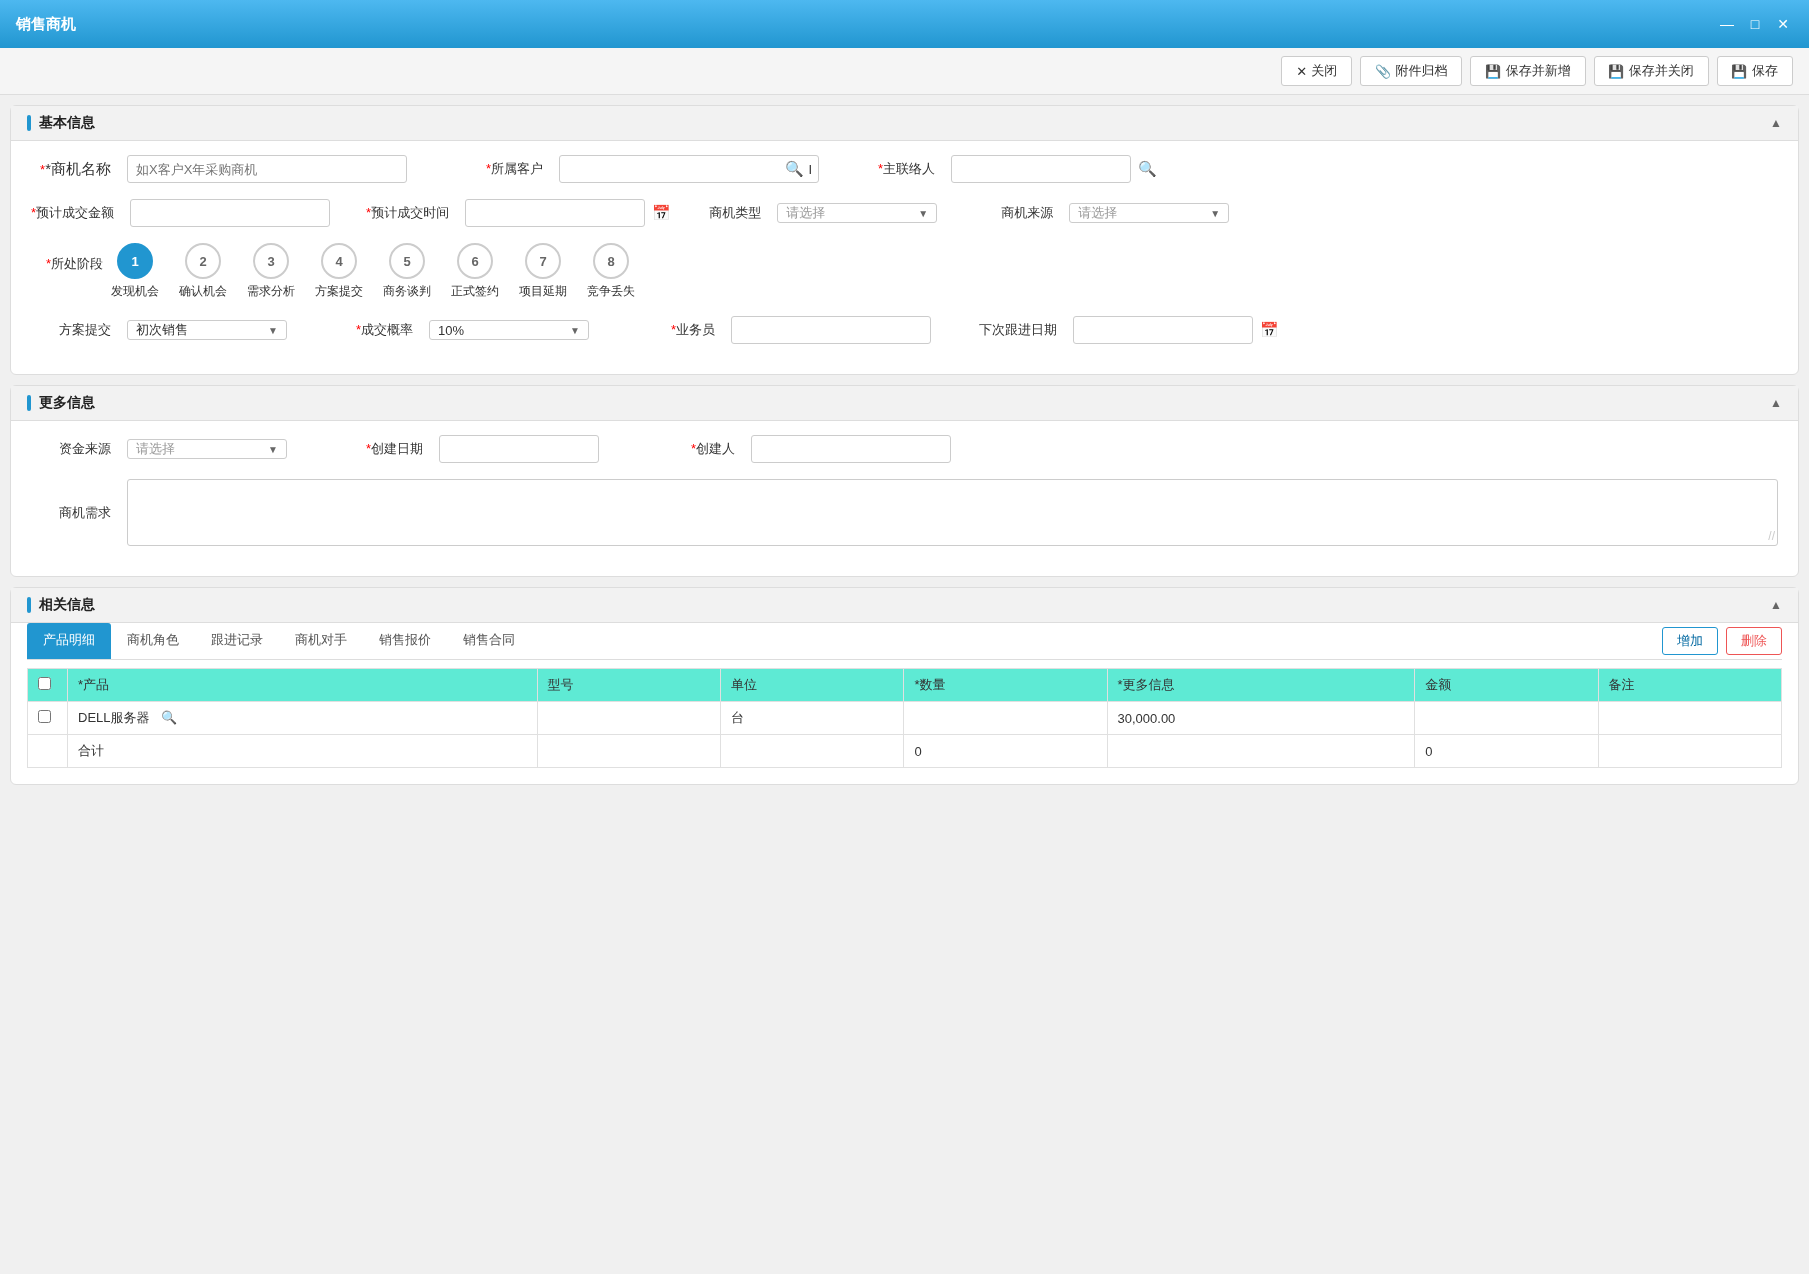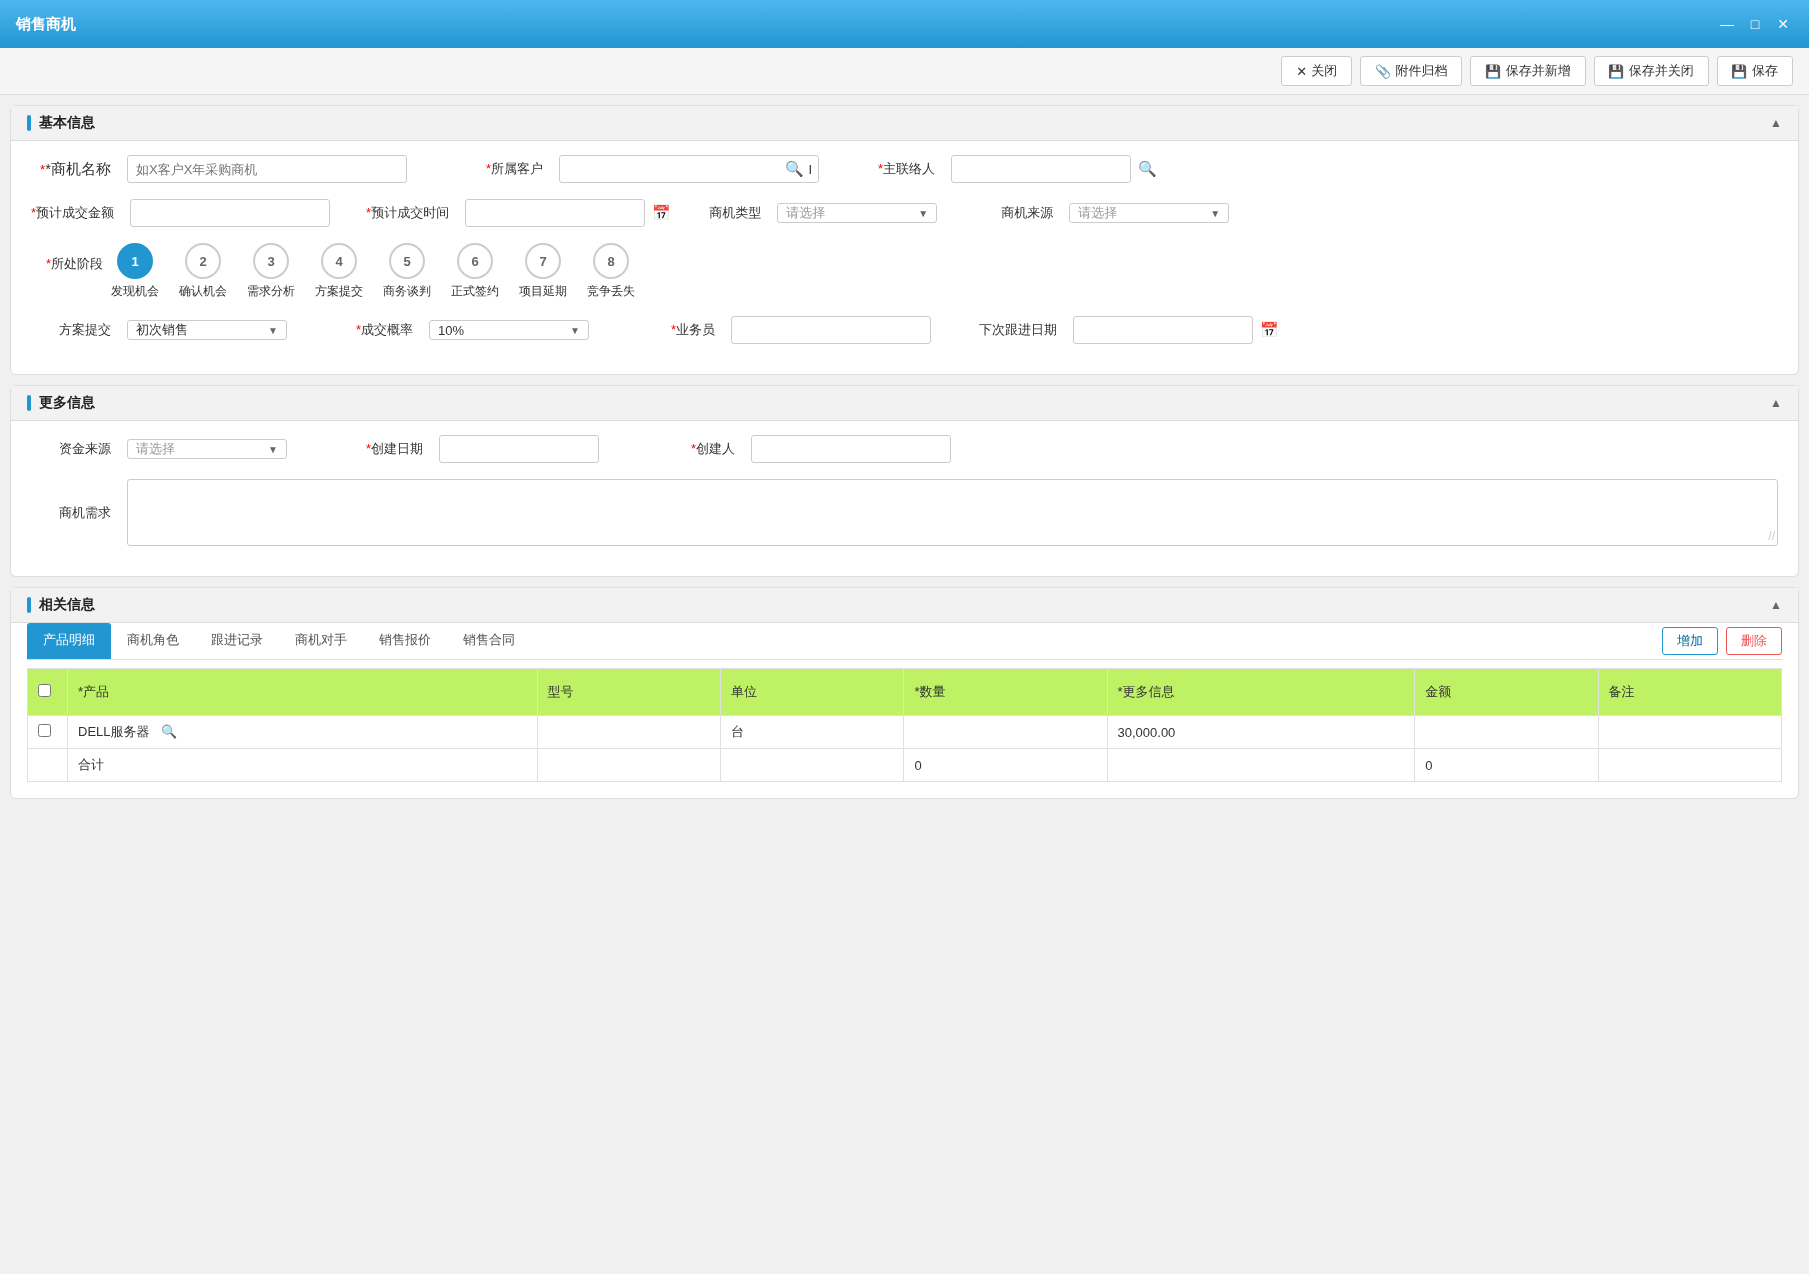--- a/index.html
+++ b/index.html
@@ -150,22 +150,22 @@
     }
     .action-btn-delete {
       padding: 4px 14px; border: 1px solid #e55; background: white;
       color: #e55; border-radius: 3px; cursor: pointer; font-size: 13px;
     }
 
     .data-table {
       width: 100%; border-collapse: collapse;
     }
     .data-table th {
-      background: #bef264; border: 1px solid #e0e0e0;
-      padding: 14px 10px; font-size: 13px; font-weight: normal; color: #333; text-align: left;
+      background: #5eead4; border: 1px solid #e0e0e0;
+      padding: 7px 10px; font-size: 13px; font-weight: normal; color: #333; text-align: left;
     }
     .data-table td {
       border: 1px solid #e0e0e0; padding: 7px 10px; font-size: 13px; color: #333;
     }
 
     .upload-btn {
       display: flex; align-items: center; gap: 6px;
       padding: 4px 14px; border: 1px solid #ccc; background: white;
       border-radius: 3px; cursor: pointer; font-size: 13px; color: #333;
     }

